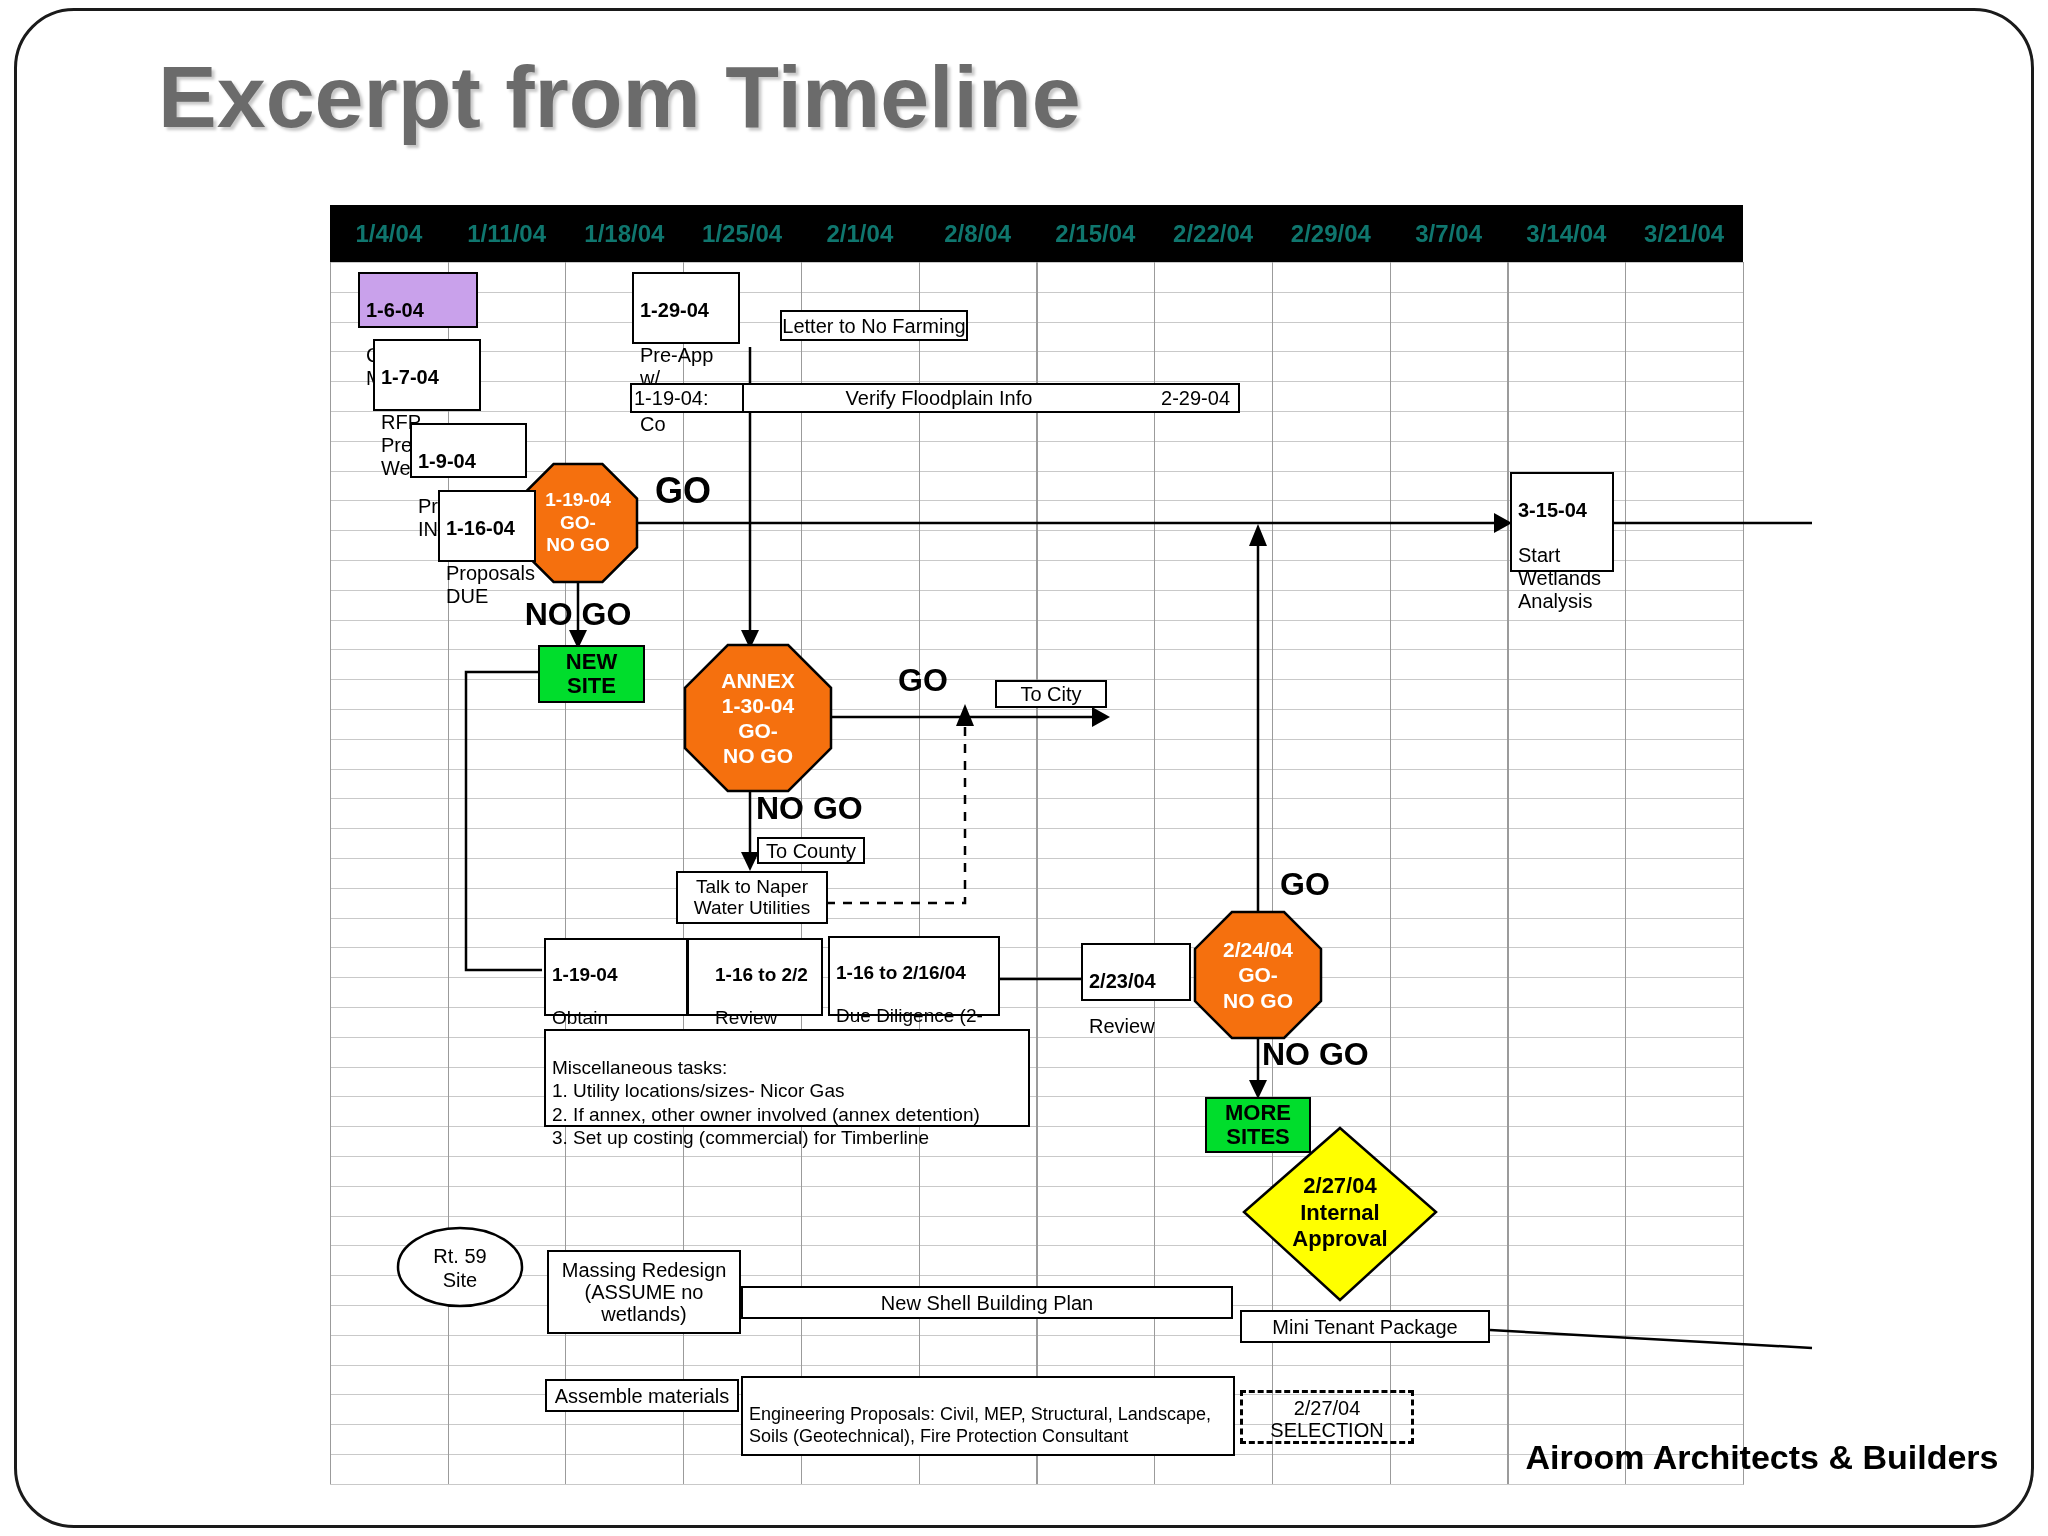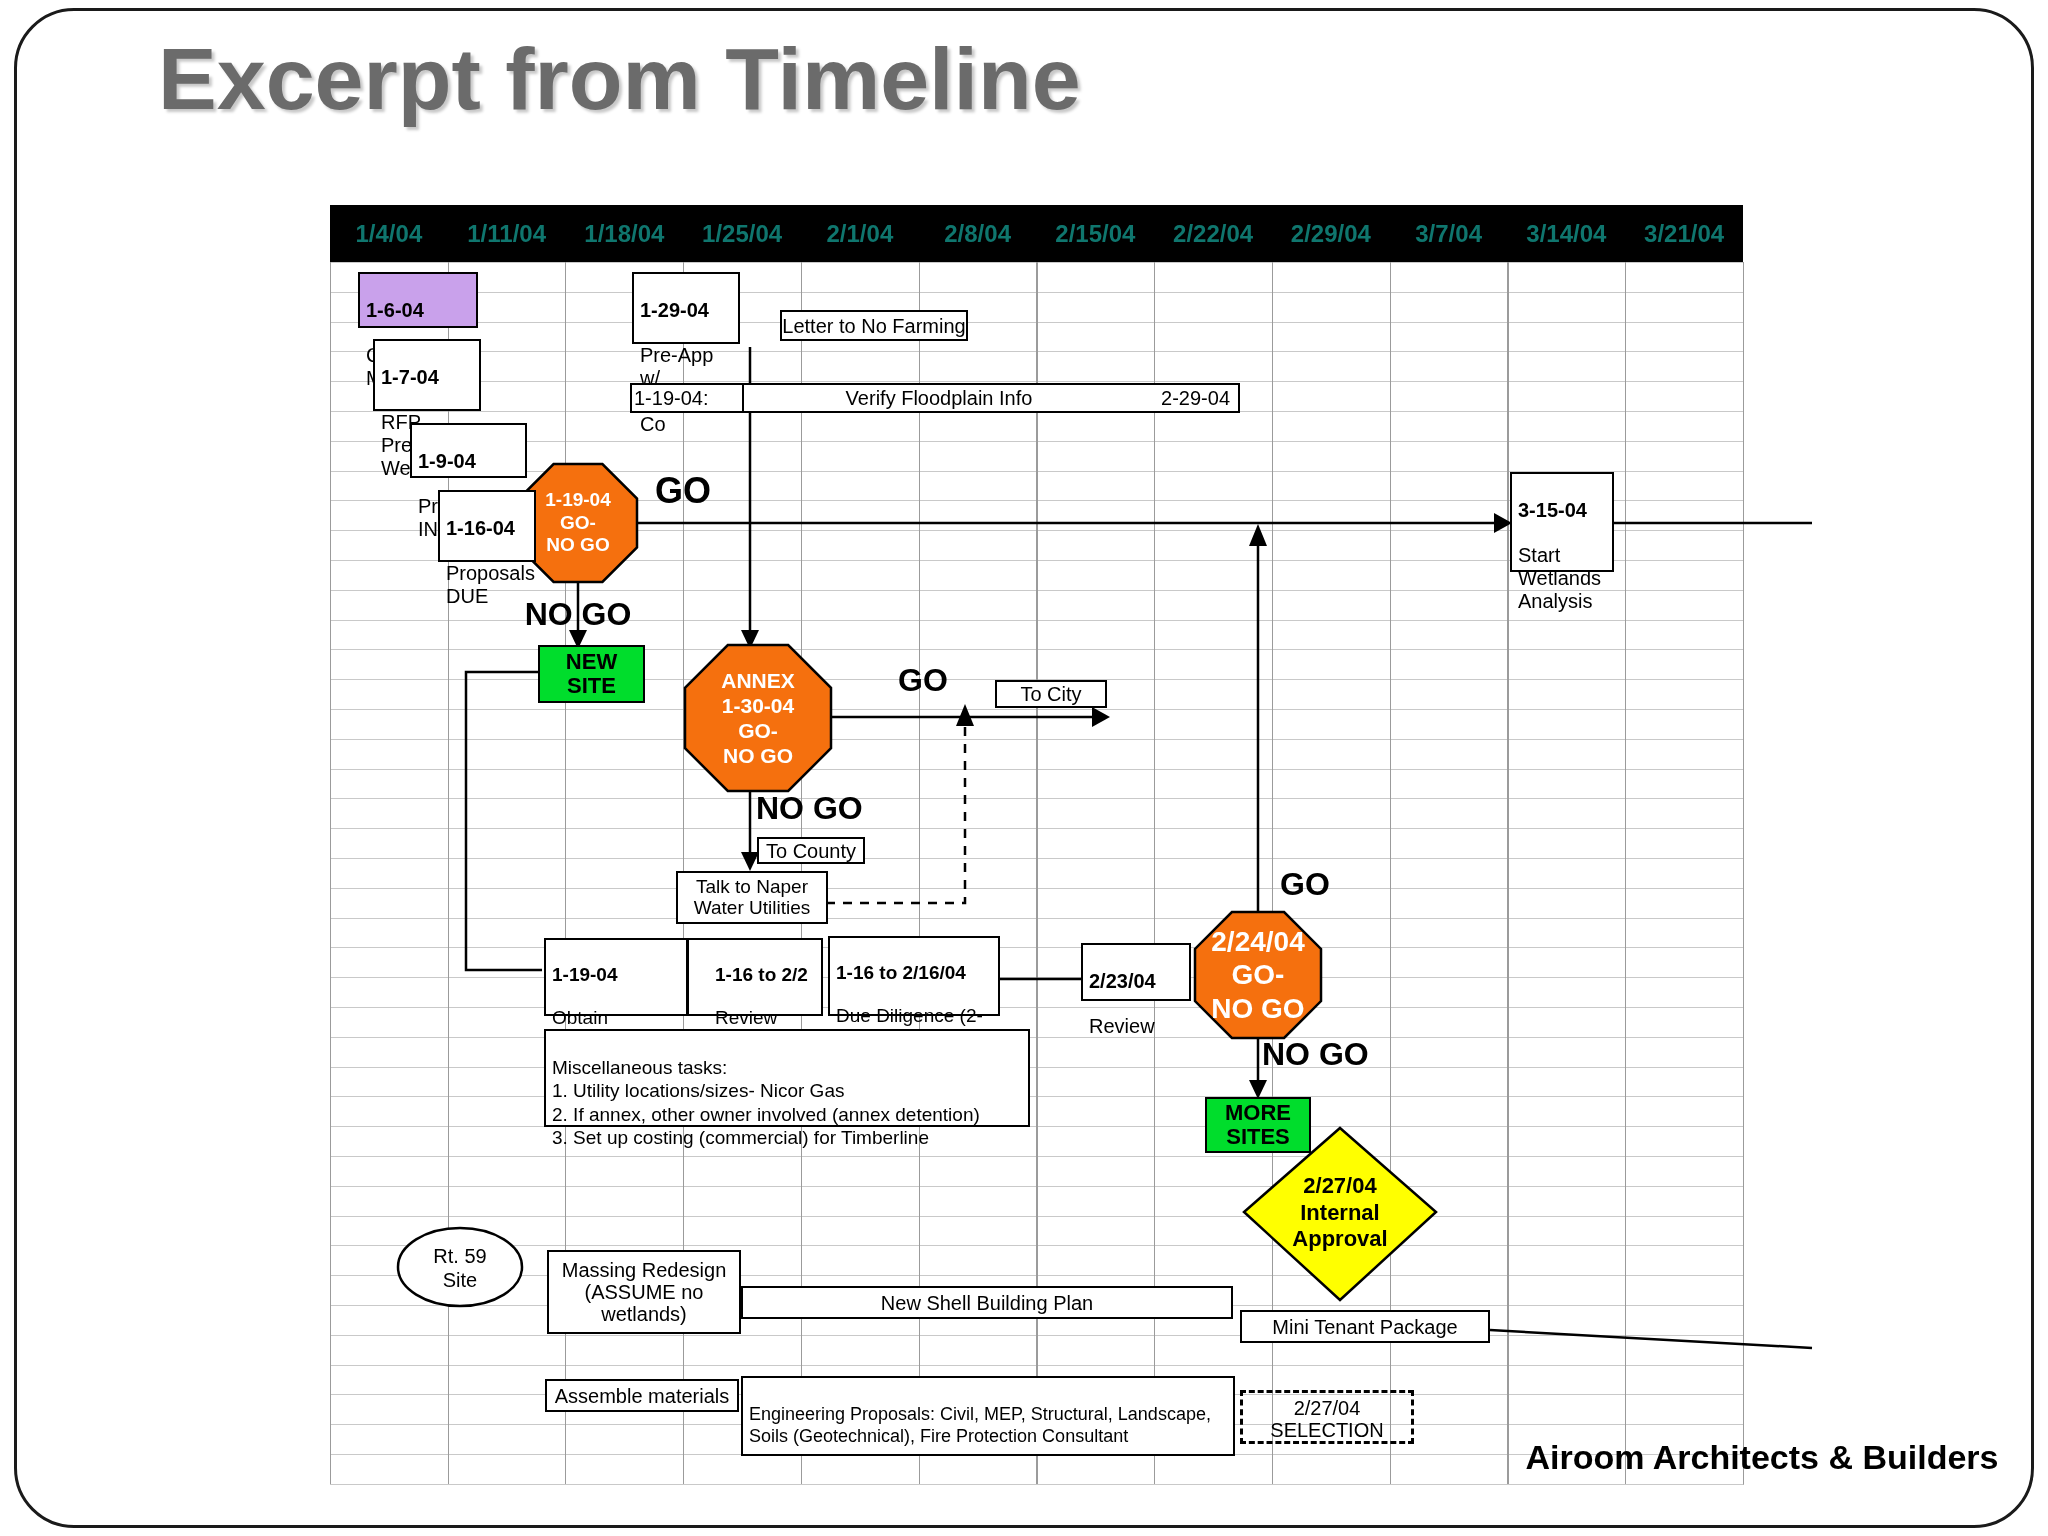--- a/index.html
+++ b/index.html
@@ -1,20 +1,20 @@
 <!DOCTYPE html>
 <html><head>
 <meta charset="utf-8">
 <style>
   html,body{margin:0;padding:0;background:#fff;}
   .slide{position:relative;width:2048px;height:1536px;background:#fff;overflow:hidden;
          font-family:"Liberation Sans",sans-serif;color:#000;}
   .slide-border{position:absolute;left:14px;top:8px;right:14px;bottom:8px;
                 border:3px solid #1a1a1a;border-radius:60px;pointer-events:none;}
-  .title{position:absolute;left:158px;top:28px;font-size:88px;font-weight:bold;color:#6b6b6b;
+  .title{position:absolute;left:158px;top:46px;font-size:88px;font-weight:bold;color:#6b6b6b;
          letter-spacing:0;text-shadow:3px 3px 3px rgba(0,0,0,0.22);white-space:nowrap;}
   .footer{position:absolute;left:1502px;top:1438px;width:520px;font-size:34px;font-weight:bold;
           color:#000;text-align:center;white-space:nowrap;}
   
   .tl-header{position:absolute;left:330px;top:205px;width:1413px;height:57px;background:#000;
              display:flex;align-items:center;}
   .tl-header .cell{flex:1 1 0;text-align:center;color:#0f766e;font-weight:bold;font-size:24px;}
   
   .grid{position:absolute;left:330px;top:262px;width:1413px;height:1222px;
         background-image:
@@ -183,21 +183,21 @@
   <div class="box" style="left:828px;top:936px;width:156px;height:72px;font-size:19px;">
     <span class="d">1-16 to 2/16/04</span>
     <span class="b">Due Diligence (2-3
 Sites)</span>
   </div>
   <div class="box" style="left:1081px;top:943px;width:94px;height:50px;">
     <span class="d">2/23/04</span>
     <span class="b">Review</span>
   </div>
 
-  <div class="shape-label" style="left:1195px;top:912px;width:126px;height:126px;color:#fff;font-size:28px;border-radius:24px;">2/24/04
+  <div class="shape-label" style="left:1195px;top:912px;width:126px;height:126px;color:#fff;font-size:21px;border-radius:24px;">2/24/04
 GO-
 NO GO</div>
   <div class="flow-label" style="left:1280px;top:866px;">GO</div>
   <div class="flow-label" style="left:1262px;top:1036px;">NO GO</div>
 
   <div class="bar green" style="left:1205px;top:1097px;width:102px;height:52px;font-weight:bold;font-size:22px;">
     <span>MORE
 SITES</span>
   </div>
 

